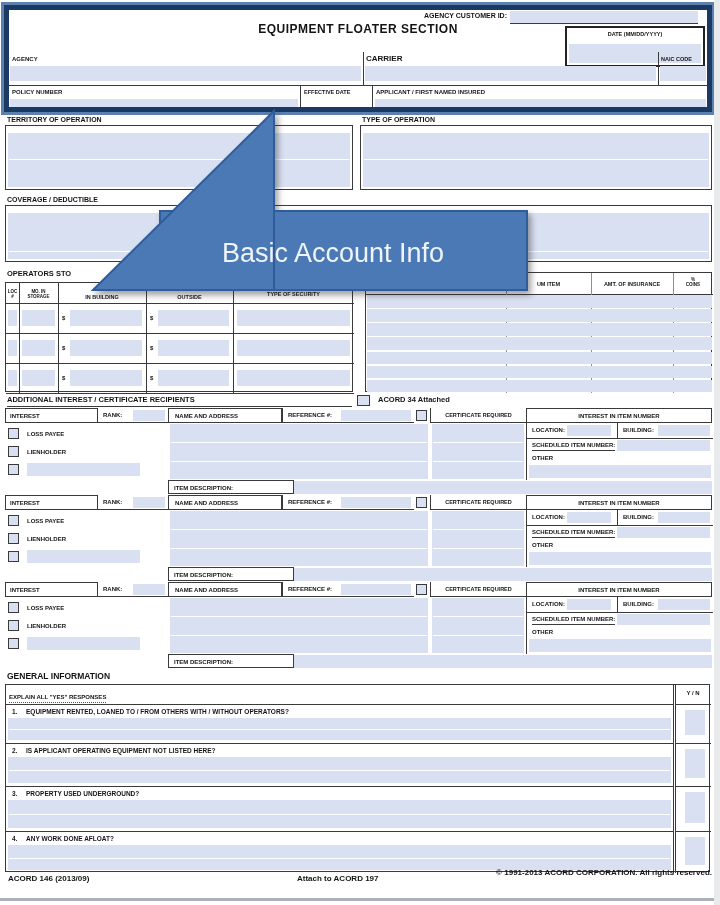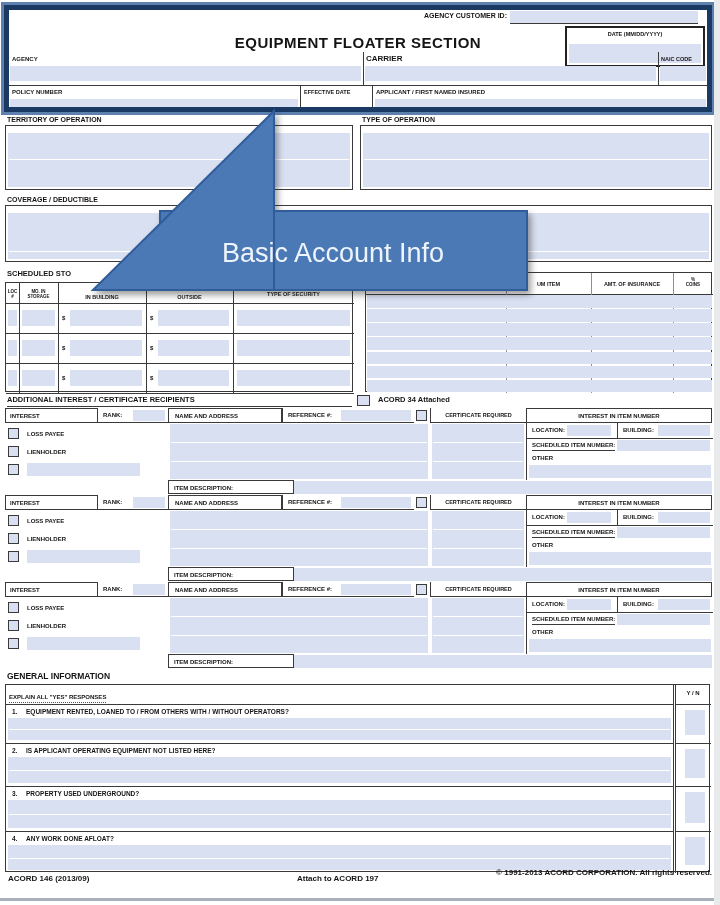--- a/index.html
+++ b/index.html
@@ -28,21 +28,21 @@
 
 <div id="page">
 
   <div class="a" style="left:1px;top:2px;width:714px;height:113px;border:3px solid #5d80ae;">
     <div class="a" style="left:0;top:0;right:0;bottom:0;border:5px solid #1a3a64;background:#fff;">
 
       <div class="a lb f7" style="left:290px;top:2px;width:208px;text-align:right;">AGENCY CUSTOMER ID:</div>
       <div class="a sh" style="left:501px;top:1px;width:188px;height:13px;border-bottom:1px solid #3a3a3a;"></div>
 
 
-      <div class="a lb ctr" style="left:0;right:0;top:24px;font-size:15px;letter-spacing:0.5px;text-align:center;">EQUIPMENT FLOATER SECTION</div>
+      <div class="a lb ctr" style="left:0;right:0;top:12px;font-size:12px;letter-spacing:0.5px;text-align:center;">EQUIPMENT FLOATER SECTION</div>
 
       <div class="a" style="left:556px;top:16px;width:140px;height:41px;border:2px solid #222;background:#fff;">
         <div class="lb f55 ctr" style="margin-top:3px;">DATE (MM/DD/YYYY)</div>
         <div class="a sh" style="left:2px;right:2px;top:16px;bottom:2px;"></div>
       </div>
 
       <div class="a lb f6" style="left:3px;top:46px;">AGENCY</div>
       <div class="a lb f8" style="left:357px;top:44px;">CARRIER</div>
       <div class="a lb f55" style="left:652px;top:46px;">NAIC CODE</div>
       <div class="a sh" style="left:1px;top:56px;width:351px;height:15px;"></div>
@@ -75,21 +75,21 @@
     </div>
   </div>
 
   <div class="a lb f7" style="left:7px;top:196px;">COVERAGE / DEDUCTIBLE</div>
   <div class="a b" style="left:5px;top:205px;width:707px;height:57px;background:#fff;">
     <div class="a sh" style="left:2px;right:2px;top:7px;bottom:2px;">
       <div class="hairline" style="top:38px;"></div>
     </div>
   </div>
 
-  <div class="a lb f75" style="left:7px;top:270px;">SCHEDULED STO</div>
+  <div class="a lb f75" style="left:7px;top:270px;">OPERATORS STO</div>
 
   <div class="a b" id="storage-left" style="left:5px;top:282px;width:348px;height:110px;background:#fff;">
     <div class="vline" style="left:13px;top:0;height:110px;"></div>
     <div class="vline" style="left:52px;top:0;height:110px;"></div>
     <div class="vline" style="left:140px;top:0;height:110px;"></div>
     <div class="vline" style="left:227px;top:0;height:110px;"></div>
     <div class="hline" style="left:0;top:20px;width:348px;"></div>
     <div class="a lb ctr" style="left:0;top:6px;width:13px;font-size:4.5px;">
       <span>LOC</span><br><span>#</span>
     </div>

